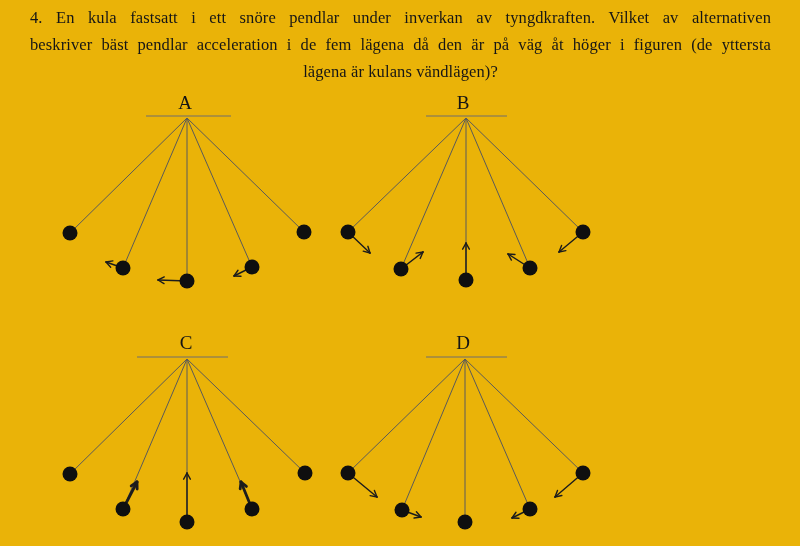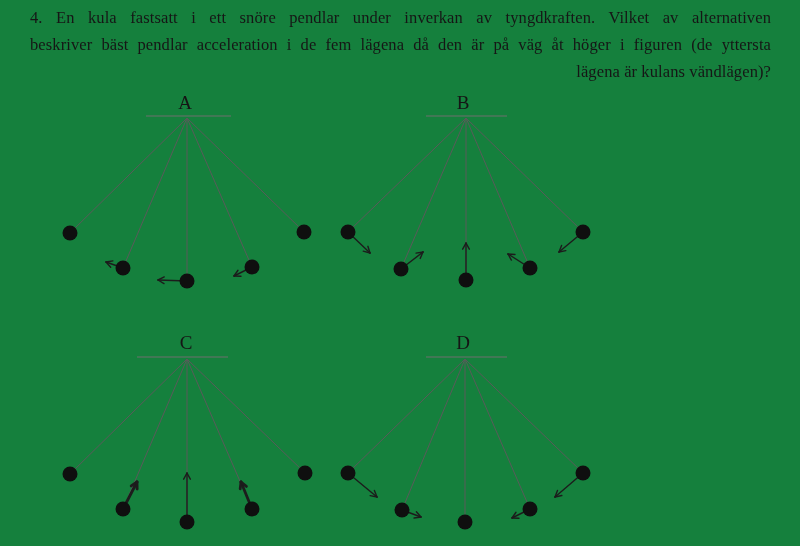--- a/index.html
+++ b/index.html
@@ -1,29 +1,29 @@
 <!DOCTYPE html>
 <html><head>
 <meta charset="utf-8">
 <style>
   html,body{margin:0;padding:0;background:#ffffff;}
   .page{
     position:relative;
     width:800px;height:546px;
-    background:#15803d;
+    background:#eab308;
     font-family:"Liberation Serif","DejaVu Serif",serif;
     overflow:hidden;
   }
   .question{
     position:absolute;left:30px;top:4px;width:741px;
     color:#161616;
     font-size:16.5px;line-height:27px;
     letter-spacing:0.1px;
   }
-  .qline{text-align:right;}
+  .qline{text-align:center;}
   .qline.j{text-align:justify;text-align-last:justify;}
   svg.panel{position:absolute;overflow:visible;}
   .dlabel{
     font-family:"Liberation Serif","DejaVu Serif",serif;
     font-size:19px;fill:#151515;text-anchor:middle;
   }
   .bar{stroke:#6e6e6e;stroke-width:1.2;}
   .string{stroke:#5a5a5a;stroke-width:1;}
   .ball{fill:#0f0f0f;stroke:none;}
   .arrow{stroke:#1c1c1c;stroke-width:1.4;fill:none;stroke-linecap:round;stroke-linejoin:round;}

